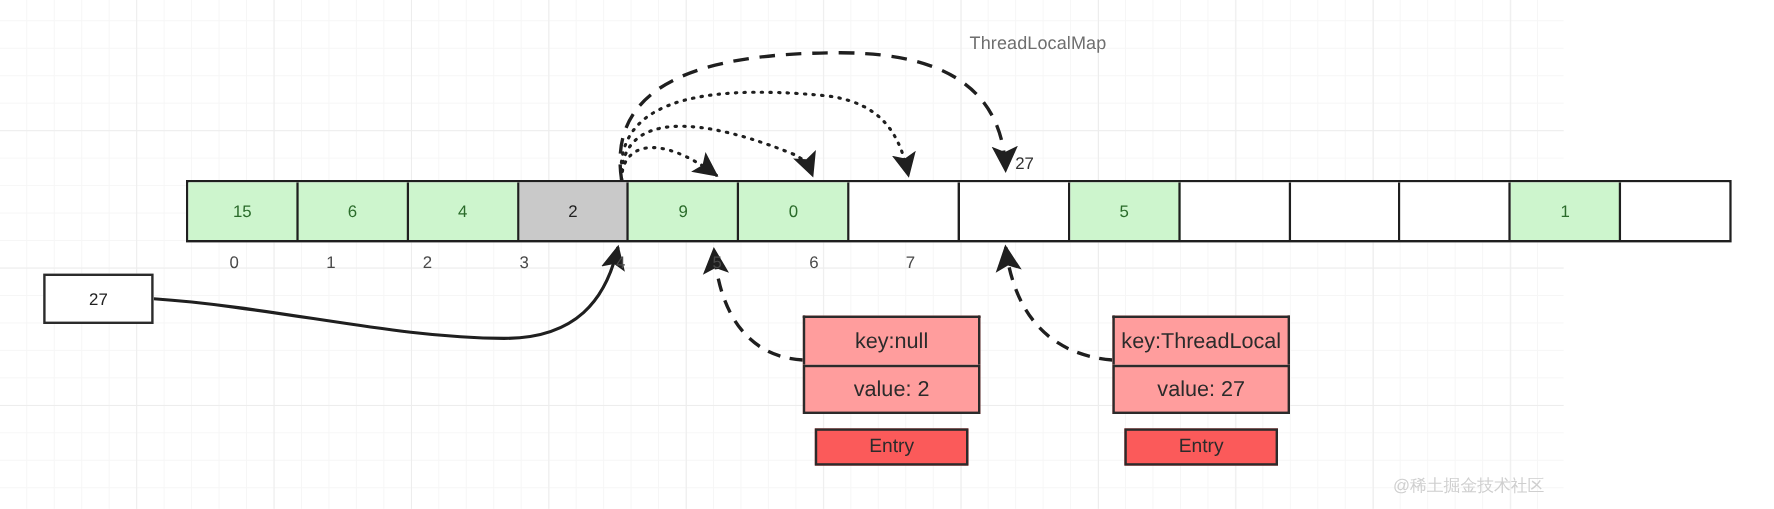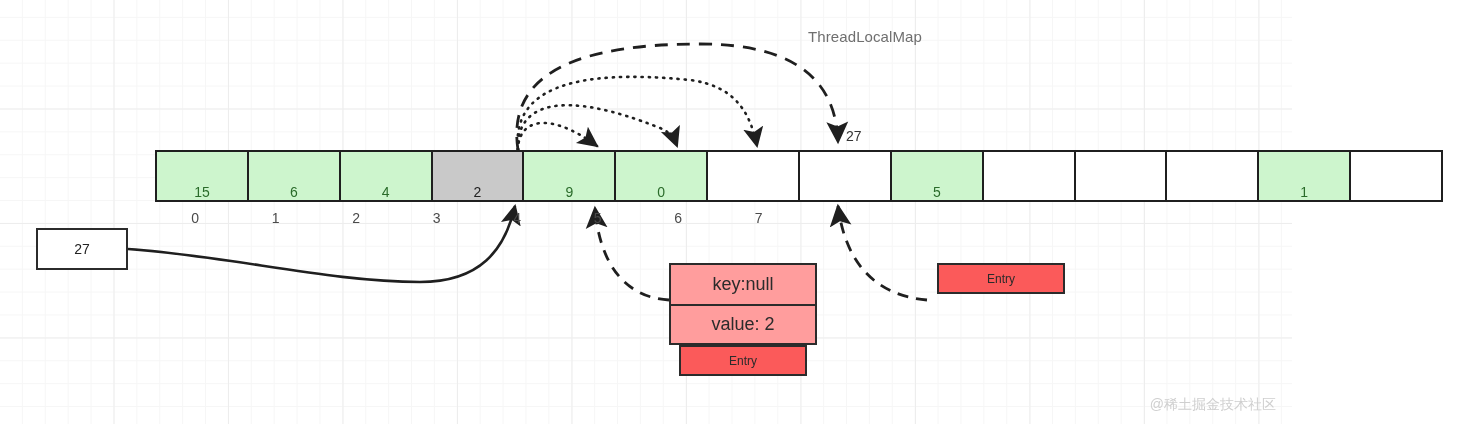--- a/index.html
+++ b/index.html
@@ -13,20 +13,21 @@
     position:relative;
     width:1292px;height:424px;
     background-color:#ffffff;
     background-image:
       linear-gradient(to right, #ededed 1px, transparent 1px),
       linear-gradient(to bottom, #ededed 1px, transparent 1px),
       linear-gradient(to right, #f6f6f6 1px, transparent 1px),
       linear-gradient(to bottom, #f6f6f6 1px, transparent 1px);
     background-size:114.5px 114.5px,114.5px 114.5px,22.9px 22.9px,22.9px 22.9px;
     background-position:-1px -6px,-1px -6px,-1px -6px,-1px -6px;
+    padding-left:11px;
   }
   svg.layer{position:absolute;left:0;top:0;width:1478px;height:424px;overflow:visible;}
   svg.layer.under{z-index:1;}
 
   
   .title{
     position:absolute;z-index:6;
     left:808px;top:28px;
     font-size:15px;color:#6f6f6f;
     white-space:nowrap;letter-spacing:.1px;
@@ -39,21 +40,21 @@
     width:1288px;height:52px;
     display:flex;
     border:2.5px solid #1f1f1f;
     box-sizing:border-box;
     background:#fff;
   }
   .cell{
     flex:1 1 0;
     border-right:2.5px solid #1f1f1f;
     box-sizing:border-box;
-    display:flex;align-items:flex-end;justify-content:center;
+    display:flex;align-items:center;justify-content:center;
     font-size:14px;
     background:#fff;color:#222;
   }
   .cell:last-child{border-right:none;}
   .cell.green{background:#cdf5cd;color:#2a6b2a;}
   .cell.grey{background:#c9c9c9;color:#222;}
 
   
   .idx-row{position:absolute;z-index:3;left:155px;top:210px;width:1288px;height:22px;}
   .idx{
@@ -89,27 +90,27 @@
     height:41px;
     border:2px solid #2b2b2b;
     border-bottom:none;
     box-sizing:border-box;
     background:#ff9d9d;
     display:flex;align-items:center;justify-content:center;
     font-size:18px;color:#2b2b2b;
   }
   .entry-cell.second{border-bottom:2px solid #2b2b2b;}
   .entry-foot{
-    margin:0 10px;
+    margin:12px 10px;
     height:31px;
     border:2px solid #2b2b2b;
     box-sizing:border-box;
     background:#fb5a5a;
     display:flex;align-items:center;justify-content:center;
-    font-size:12px;color:#2b2b2b;
+    font-size:16px;color:#2b2b2b;
   }
 
   
   .watermark{
     position:absolute;z-index:6;
     right:16px;bottom:10px;
     font-size:14px;color:#cfcfcf;
     white-space:nowrap;
   }
 </style>
@@ -202,18 +203,20 @@
 
   <div class="valbox">27</div>
 
   <div class="entry-group g1">
     <div class="entry-cell">key:null</div>
     <div class="entry-cell second">value: 2</div>
     <div class="entry-foot">Entry</div>
   </div>
 
   <div class="entry-group g2">
+    <div class="entry-cell">key:ThreadLocal</div>
+    <div class="entry-cell second">value: 27</div>
     <div class="entry-foot">Entry</div>
   </div>
 
   <div class="watermark">@稀土掘金技术社区</div>
 
 </div>
 
 </body></html>

